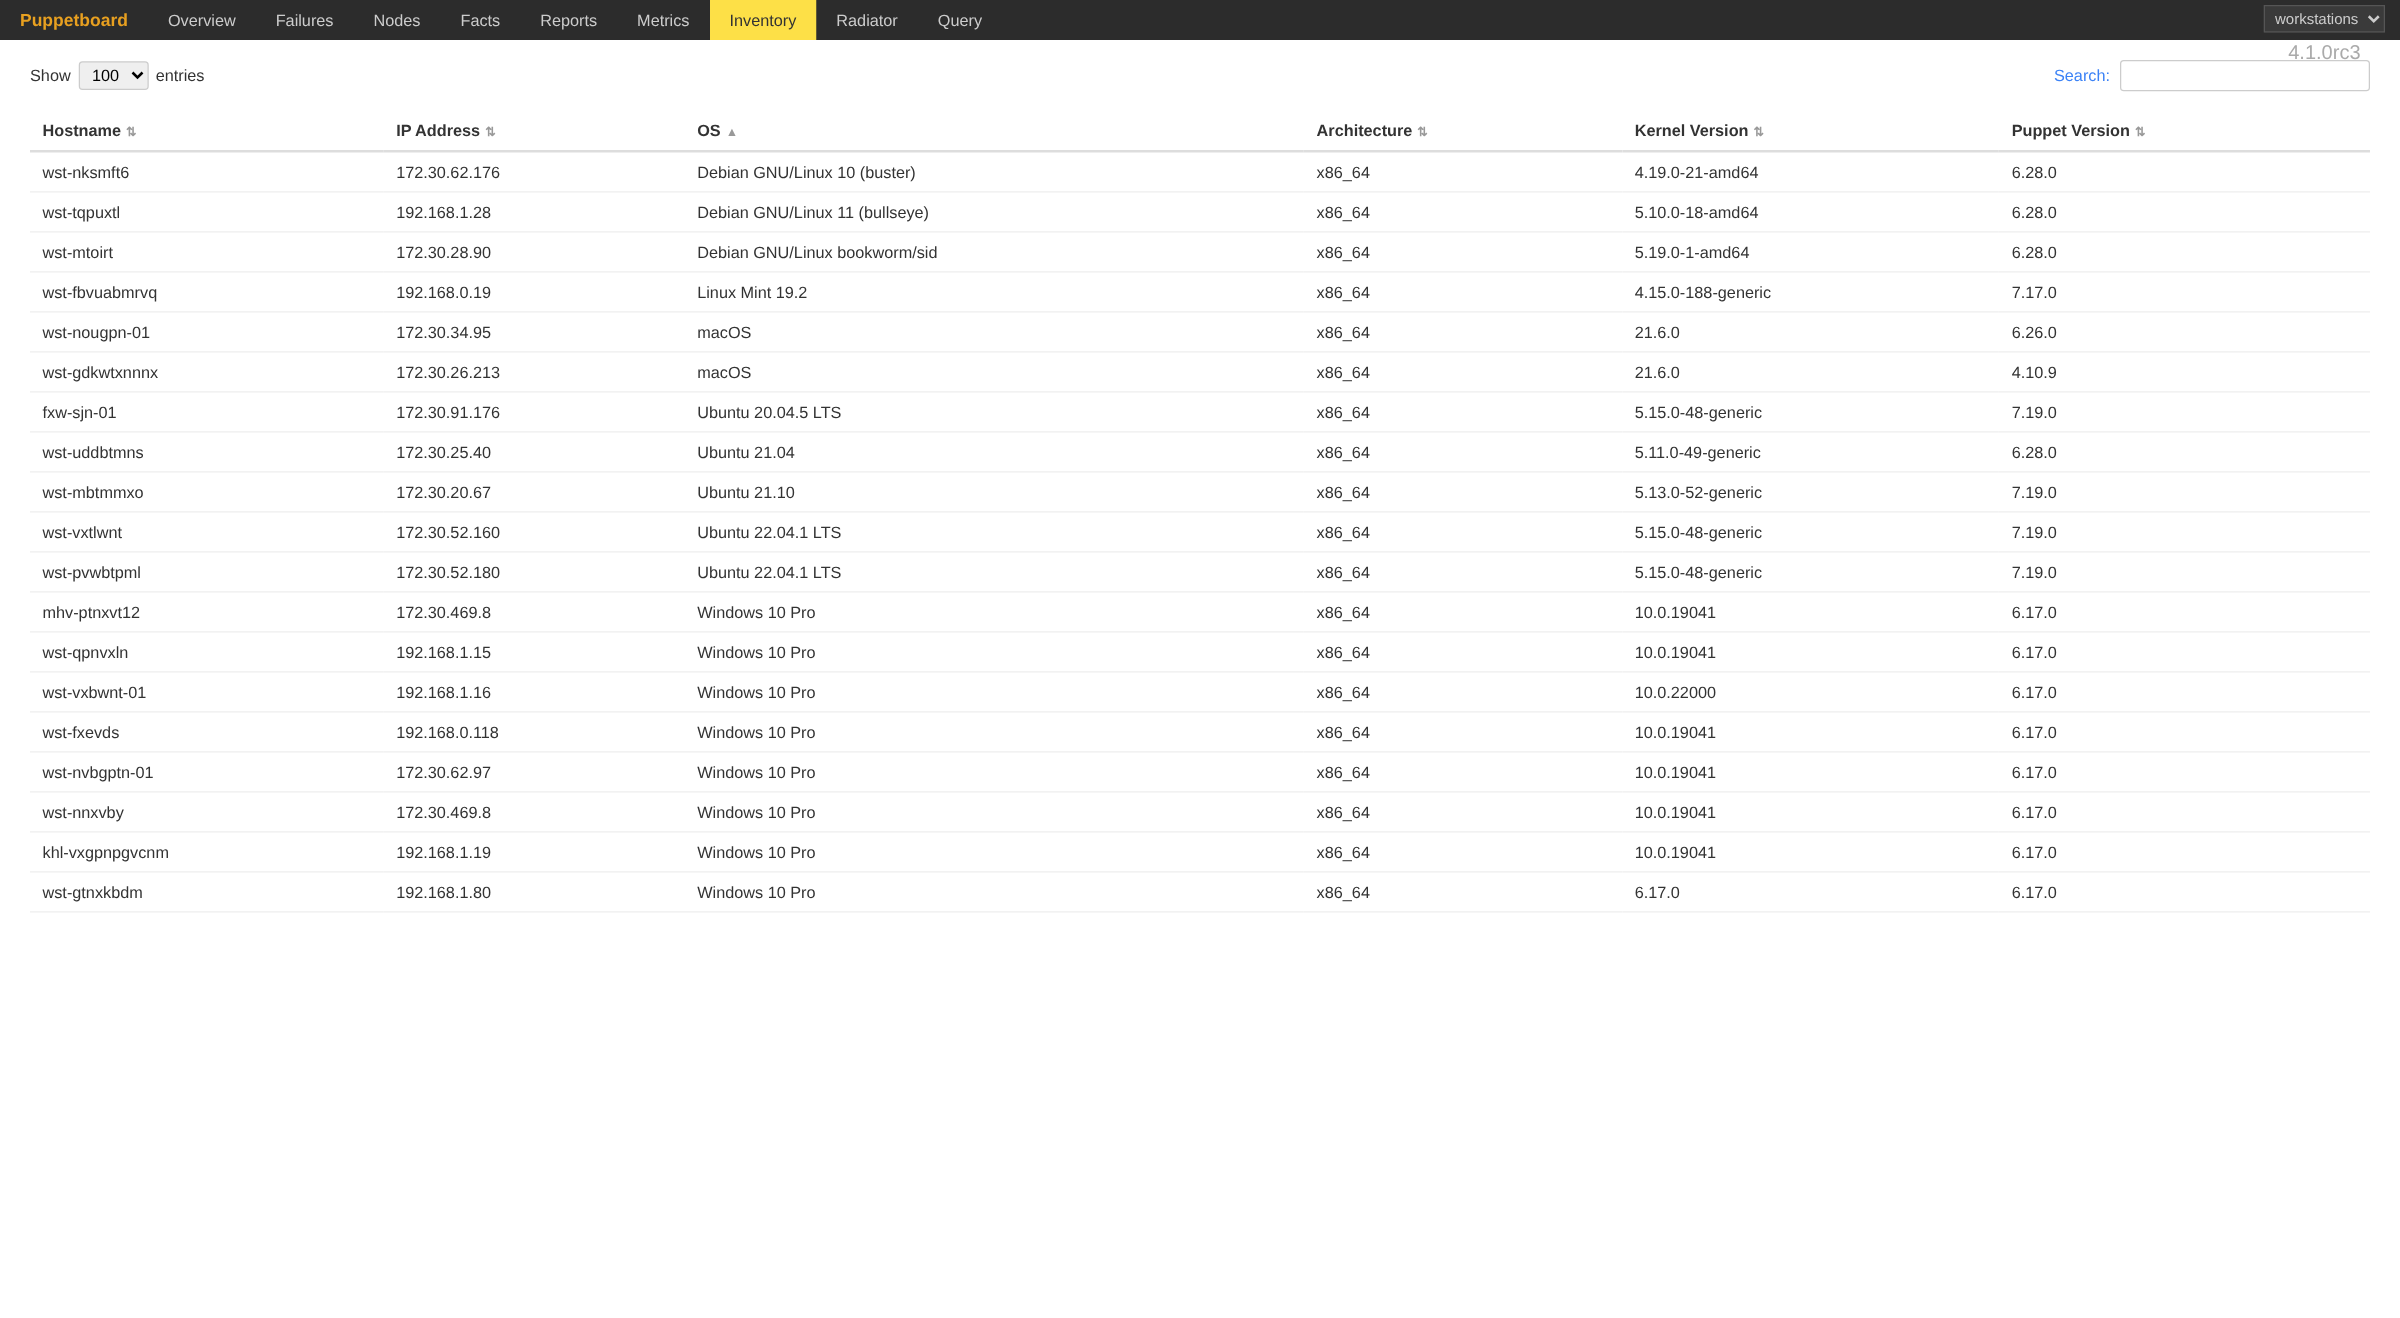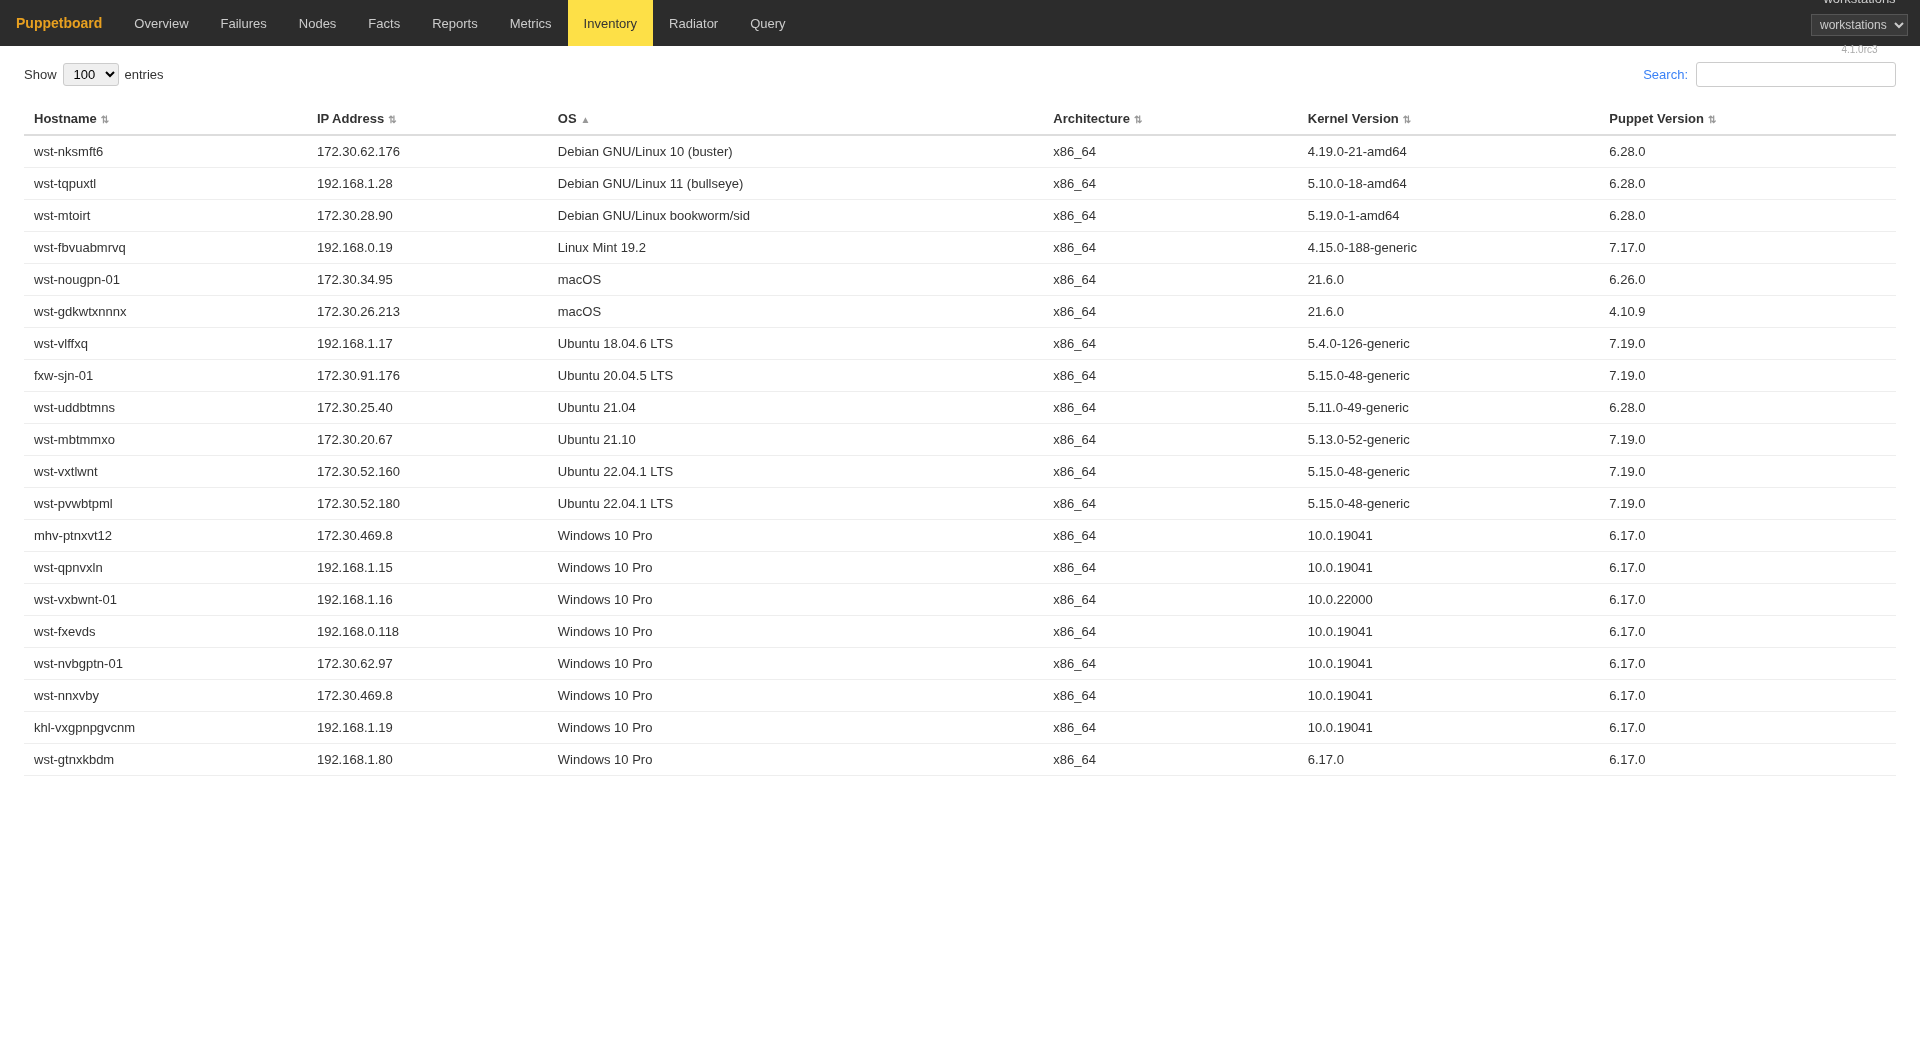--- a/index.html
+++ b/index.html
@@ -3,21 +3,21 @@
   <meta charset="utf-8">
   <style>
     * { box-sizing: border-box; margin: 0; padding: 0; }
     body { font-family: "Helvetica Neue", Arial, sans-serif; font-size: 13px; background: #fff; color: #333; }
 
     
     .navbar {
       background: #2c2c2c;
       display: flex;
       align-items: center;
-      height: 46px;
+      height: 32px;
       padding: 0;
     }
     .nav-brand {
       color: #e8a020;
       font-weight: bold;
       font-size: 14px;
       padding: 0 16px;
       white-space: nowrap;
     }
     .nav-items {
@@ -51,21 +51,21 @@
     .nav-dropdown {
       background: #3a3a3a;
       border: 1px solid #555;
       color: #ccc;
       font-size: 12px;
       padding: 2px 4px;
       cursor: pointer;
     }
     .nav-version {
       color: #aaa;
-      font-size: 10px;
+      font-size: 16px;
     }
 
     
     .content {
       padding: 16px 24px;
     }
 
     
     .show-row {
       display: flex;
@@ -249,28 +249,20 @@
         </tr>
         <tr>
           <td class="td-hostname">wst-gdkwtxnnnx</td>
           <td class="td-ip">172.30.26.213</td>
           <td class="td-os">macOS</td>
           <td>x86_64</td>
           <td>21.6.0</td>
           <td>4.10.9</td>
         </tr>
         <tr>
-          <td class="td-hostname">wst-vlffxq</td>
-          <td class="td-ip">192.168.1.17</td>
-          <td class="td-os">Ubuntu 18.04.6 LTS</td>
-          <td>x86_64</td>
-          <td>5.4.0-126-generic</td>
-          <td>7.19.0</td>
-        </tr>
-        <tr>
           <td class="td-hostname">fxw-sjn-01</td>
           <td class="td-ip">172.30.91.176</td>
           <td class="td-os">Ubuntu 20.04.5 LTS</td>
           <td>x86_64</td>
           <td>5.15.0-48-generic</td>
           <td>7.19.0</td>
         </tr>
         <tr>
           <td class="td-hostname">wst-uddbtmns</td>
           <td class="td-ip">172.30.25.40</td>

